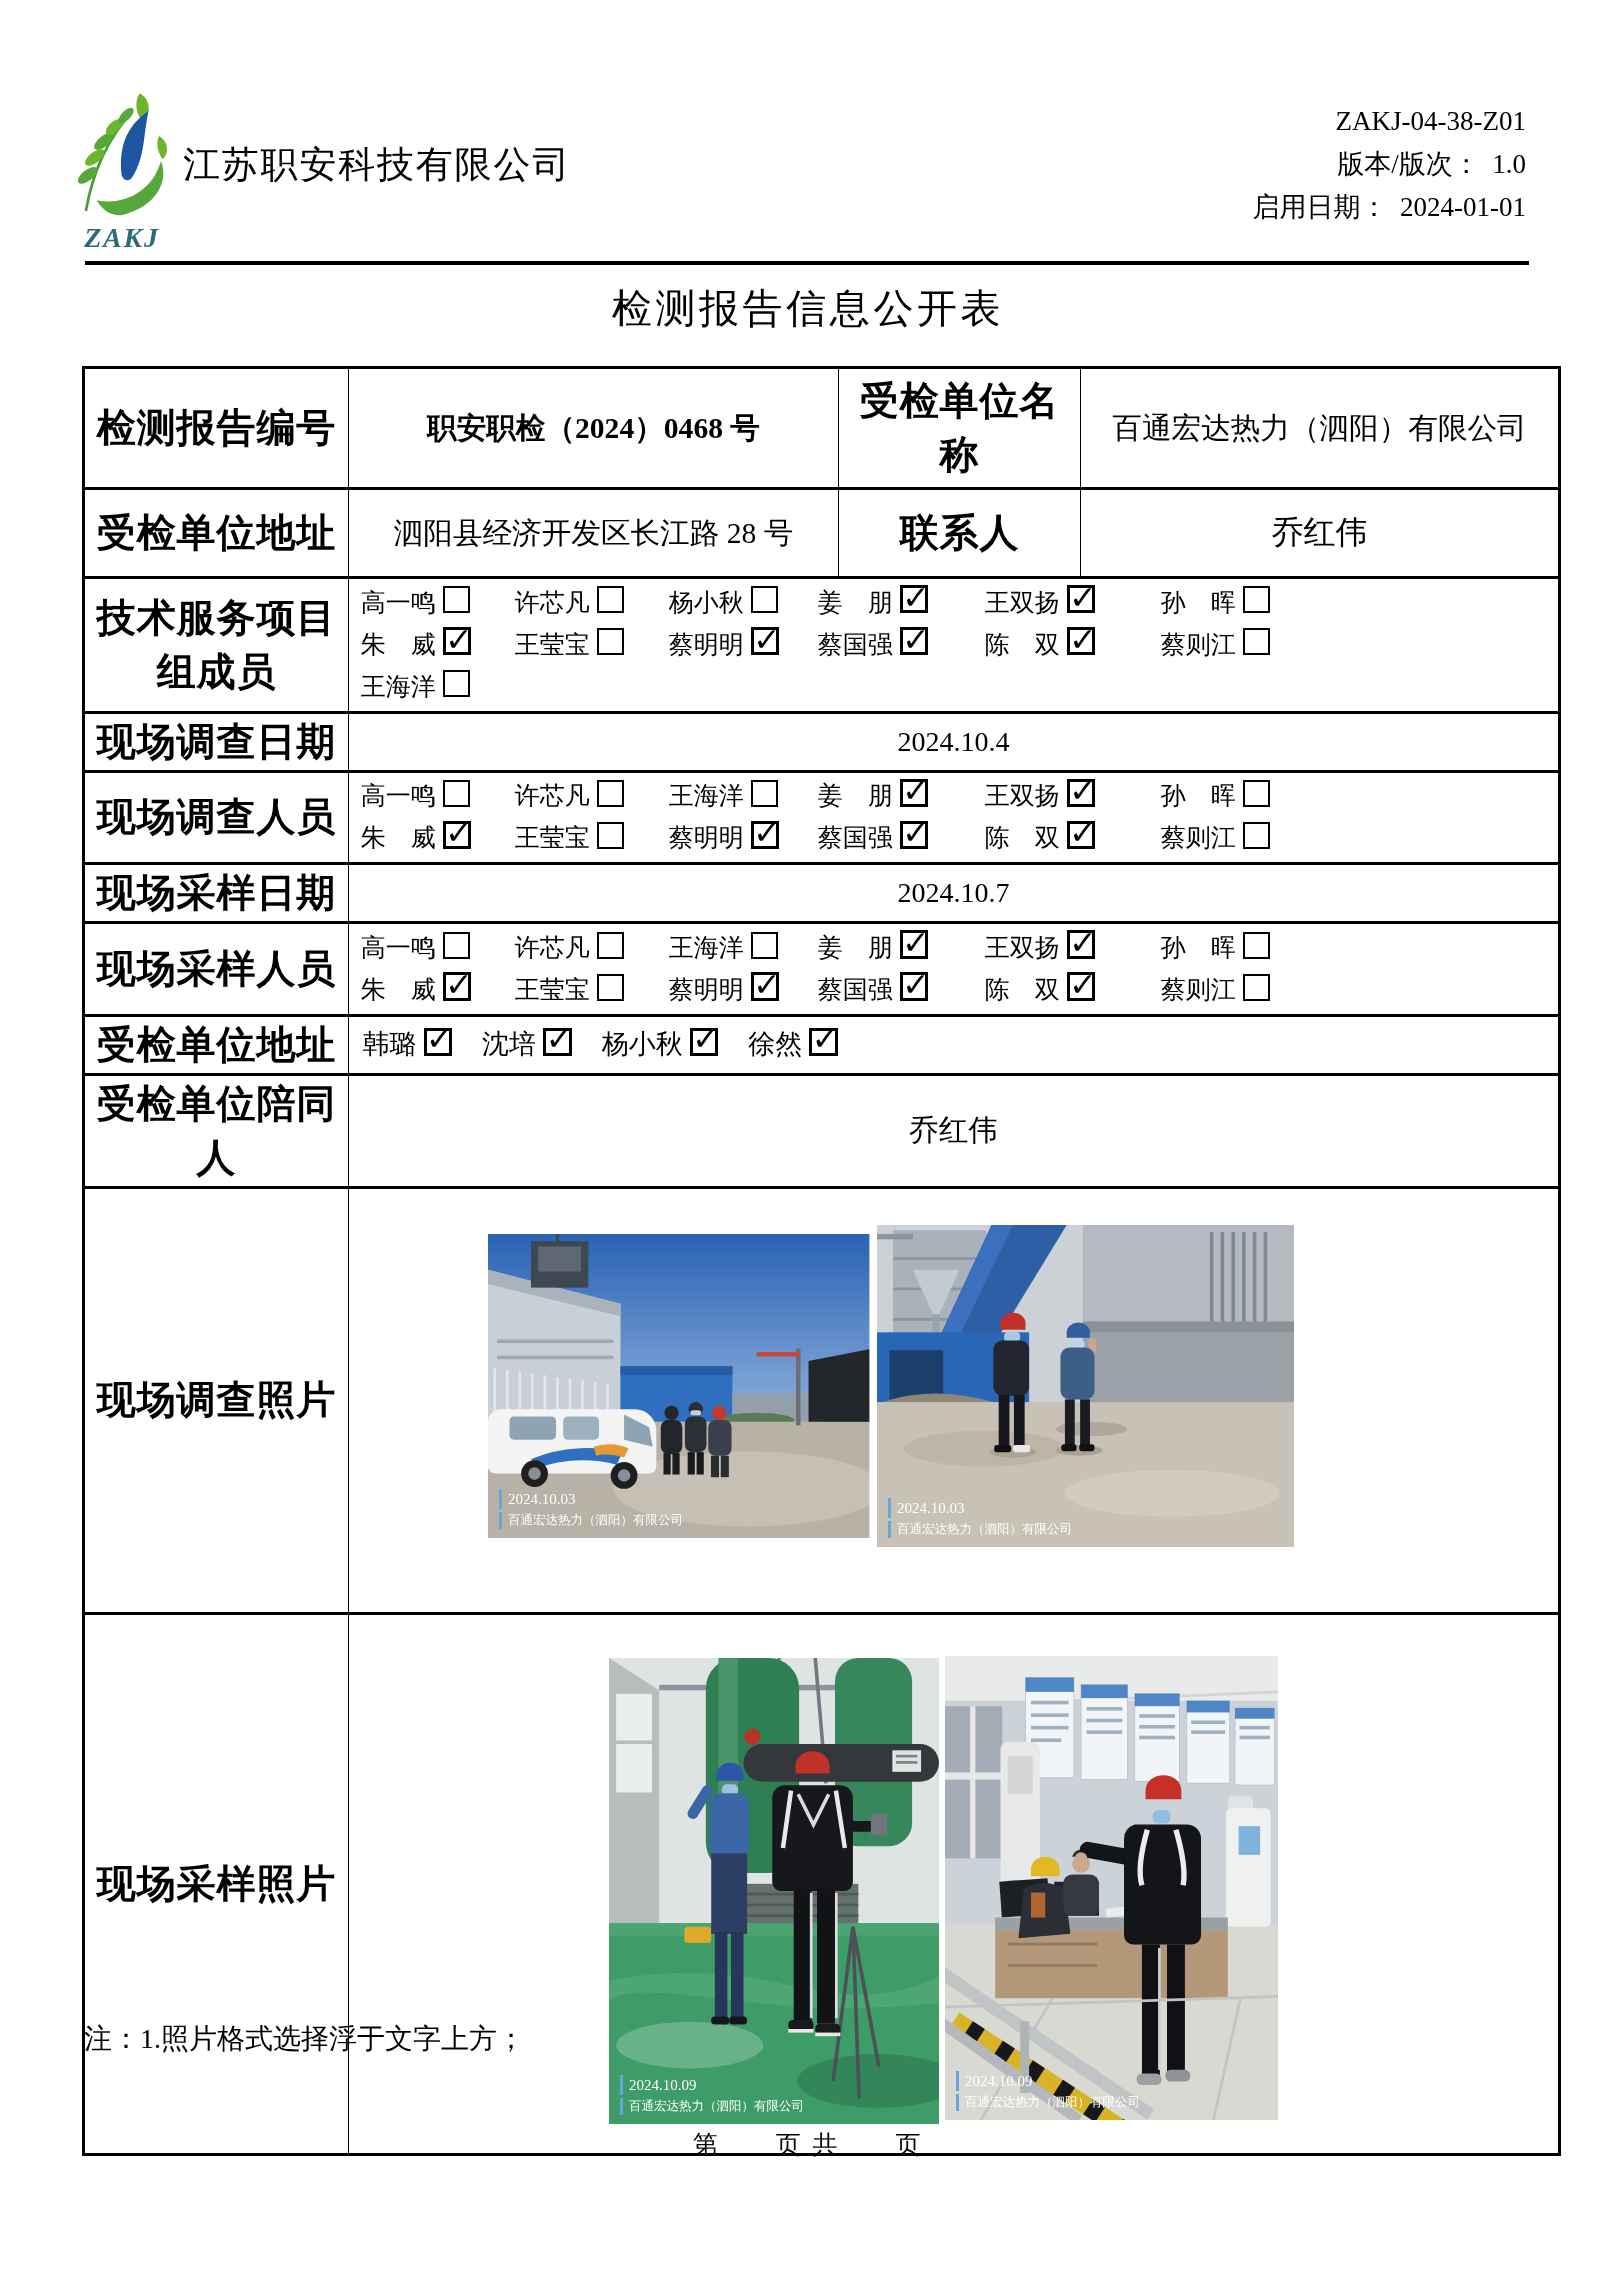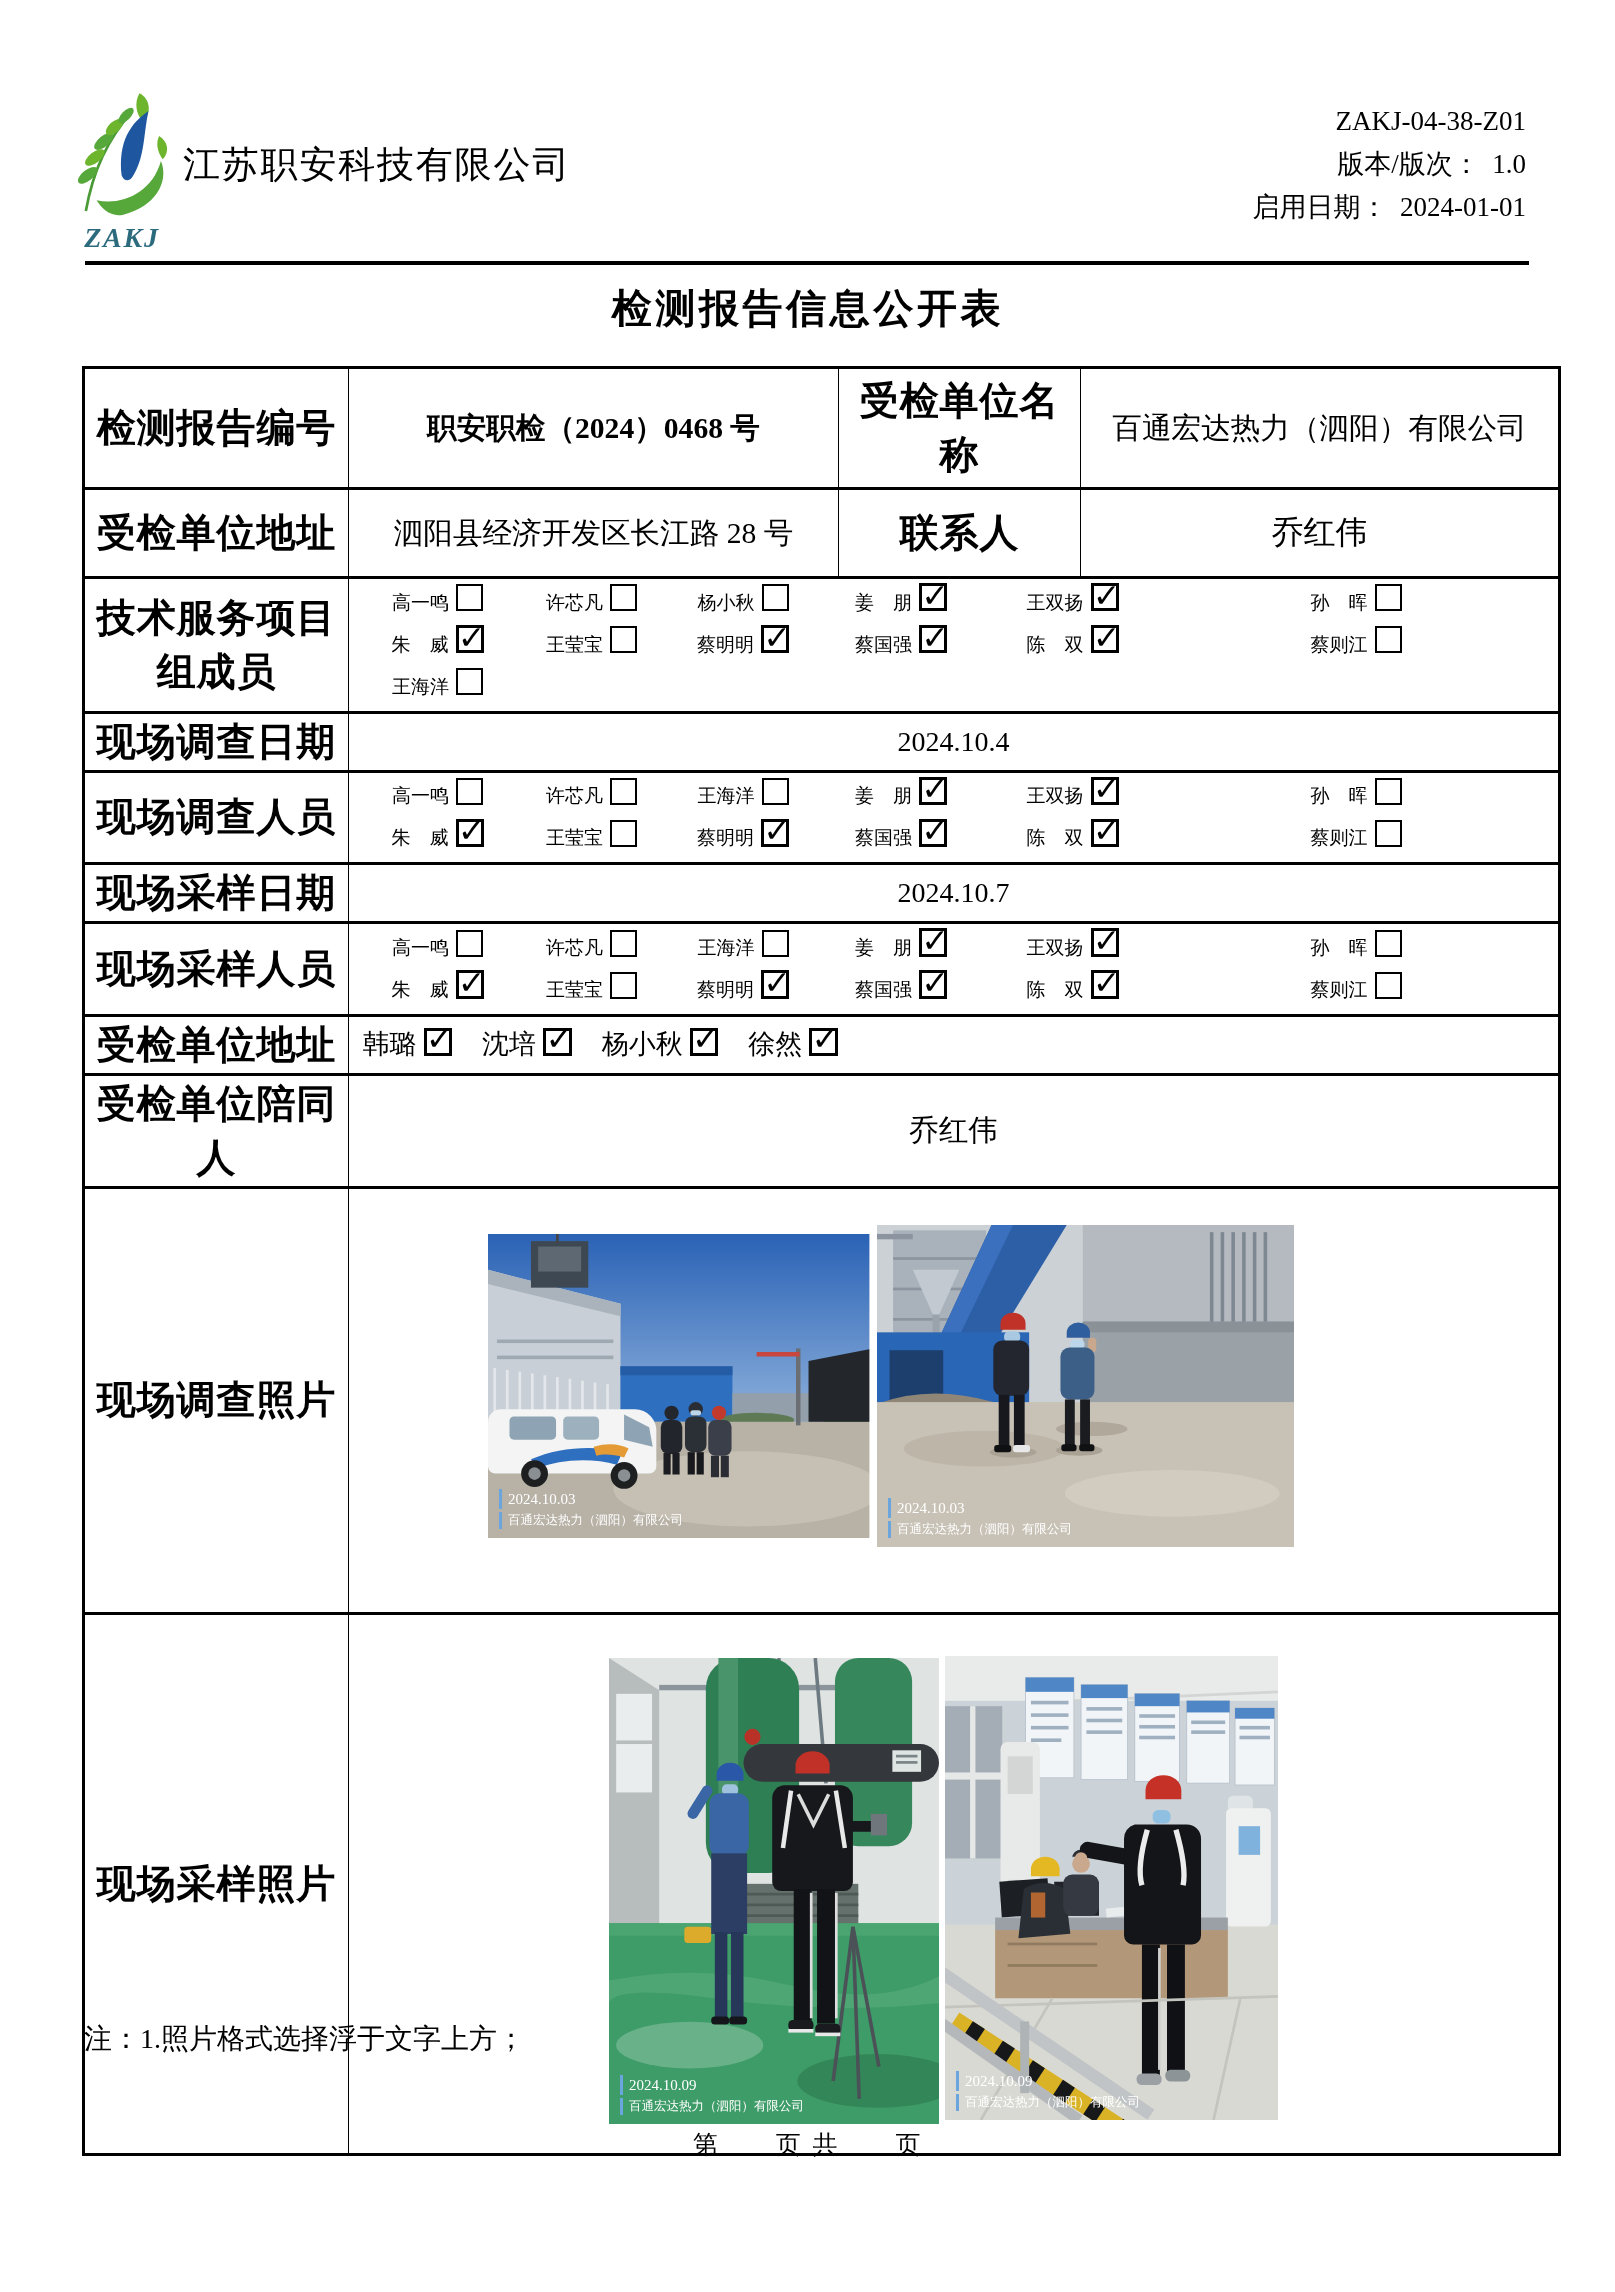--- a/index.html
+++ b/index.html
@@ -10,40 +10,40 @@
   .logo-block{position:absolute;left:63px;top:86px;width:118px;text-align:center;}
   .logo-text{font-style:italic;font-weight:bold;font-size:28px;color:#2c6a7e;
              font-family:"Liberation Serif",serif;letter-spacing:1.8px;margin-top:-1.8px;}
   .company-name{position:absolute;left:183px;top:140px;font-size:37px;letter-spacing:1.8px;text-align:center;}
   .doc-meta{position:absolute;right:90px;top:100px;text-align:right;font-size:27px;line-height:43px;}
   .doc-meta .lbl{margin-right:12.5px;}
   .header-rule{position:absolute;left:85px;top:261px;width:1444px;height:3.6px;background:#000;}
 
   
   .doc-title{position:absolute;left:0;top:281px;width:100%;text-align:center;
-             font-size:40px;font-weight:700;letter-spacing:3.6px;
+             font-size:40px;font-weight:400;letter-spacing:3.6px;
              font-family:"Liberation Sans","DejaVu Sans",sans-serif;}
 
   
   table.form{position:absolute;left:82px;top:366px;width:1476px;border-collapse:collapse;
              table-layout:fixed;}
   table.form{border:3.6px solid #000;}
   td{border-style:solid;border-color:#000;border-top-width:3.6px;border-bottom-width:3.6px;
      border-left-width:1.8px;border-right-width:1.8px;vertical-align:middle;overflow:hidden;}
   td.lab{font-weight:700;text-align:center;font-size:39px;letter-spacing:0.9px;}
   td.val{text-align:center;font-size:29.6px;}
   td.val-b{text-align:center;font-size:29.6px;font-weight:700;margin-left:24px;}
   td.wrapname{line-height:59px;}
   .h-r1{height:116px}.h-r2{height:89px}.h-r3{height:133px}.h-r4{height:43px}
   .h-r5{height:86px}.h-r6{height:42px}.h-r7{height:86px}.h-r8{height:45px}
   .h-r9{height:44px}.h-r10{height:426px}.h-r11{height:541px}
 
   
   .members{display:grid;grid-template-columns:154px 154px 149px 167px 176px auto;
-           padding:1.8px 5.4px 1.8px 10.7px;font-size:19px;text-align:center;}
+           padding:1.8px 5.4px 1.8px 10.7px;font-size:25px;}
   .members .member{white-space:nowrap;line-height:42px;}
   .lablist{display:flex;gap:30px;padding-left:12.5px;font-size:27px;}
   .lablist .member{white-space:nowrap;line-height:39px;}
   .cb{display:inline-block;width:23px;height:23px;border:2.7px solid #000;margin-left:7.2px;
       vertical-align:-2.7px;position:relative;}
   .cb[data-checked="true"]{border-width:3.6px;width:22.4px;height:22.4px;}
   .cb[data-checked="true"]::after{content:"\2713";position:absolute;left:-0.9px;top:-11.6px;
       font-size:33px;font-weight:700;font-family:"DejaVu Sans",sans-serif;color:#000;}
 
   

